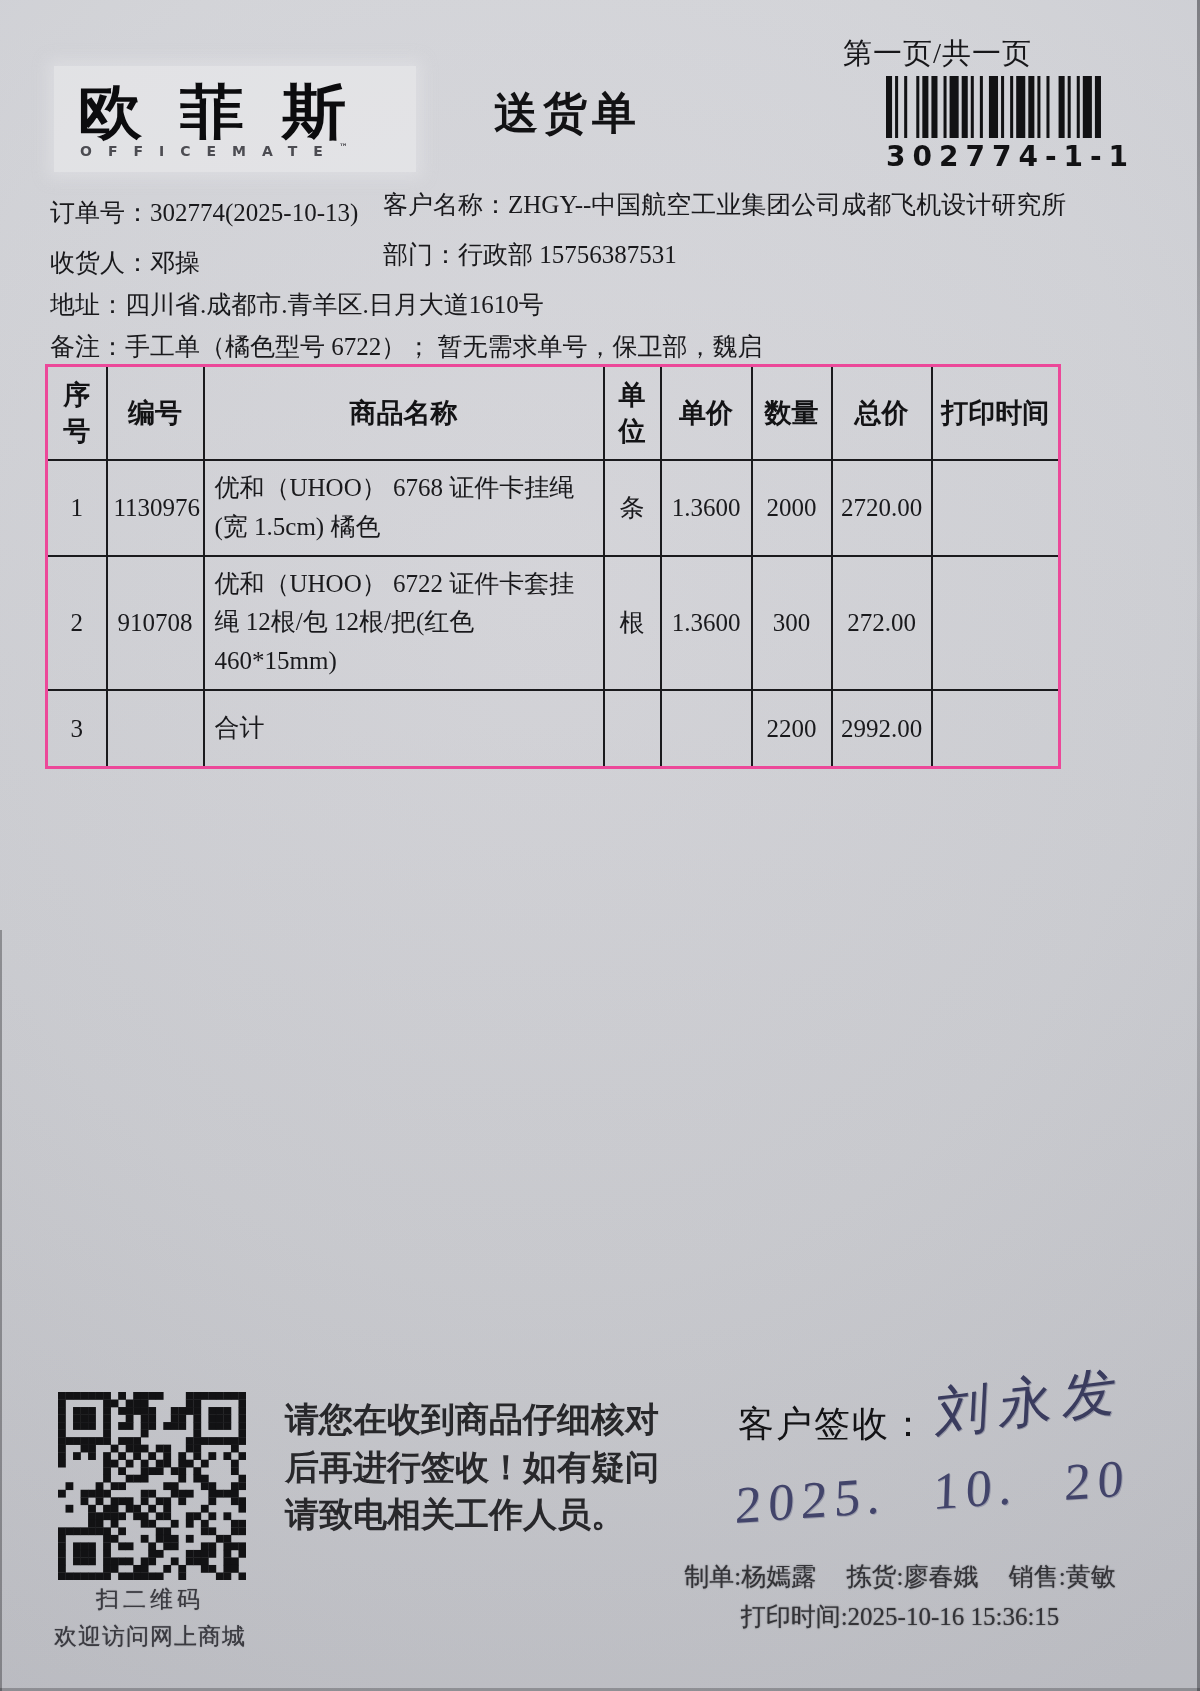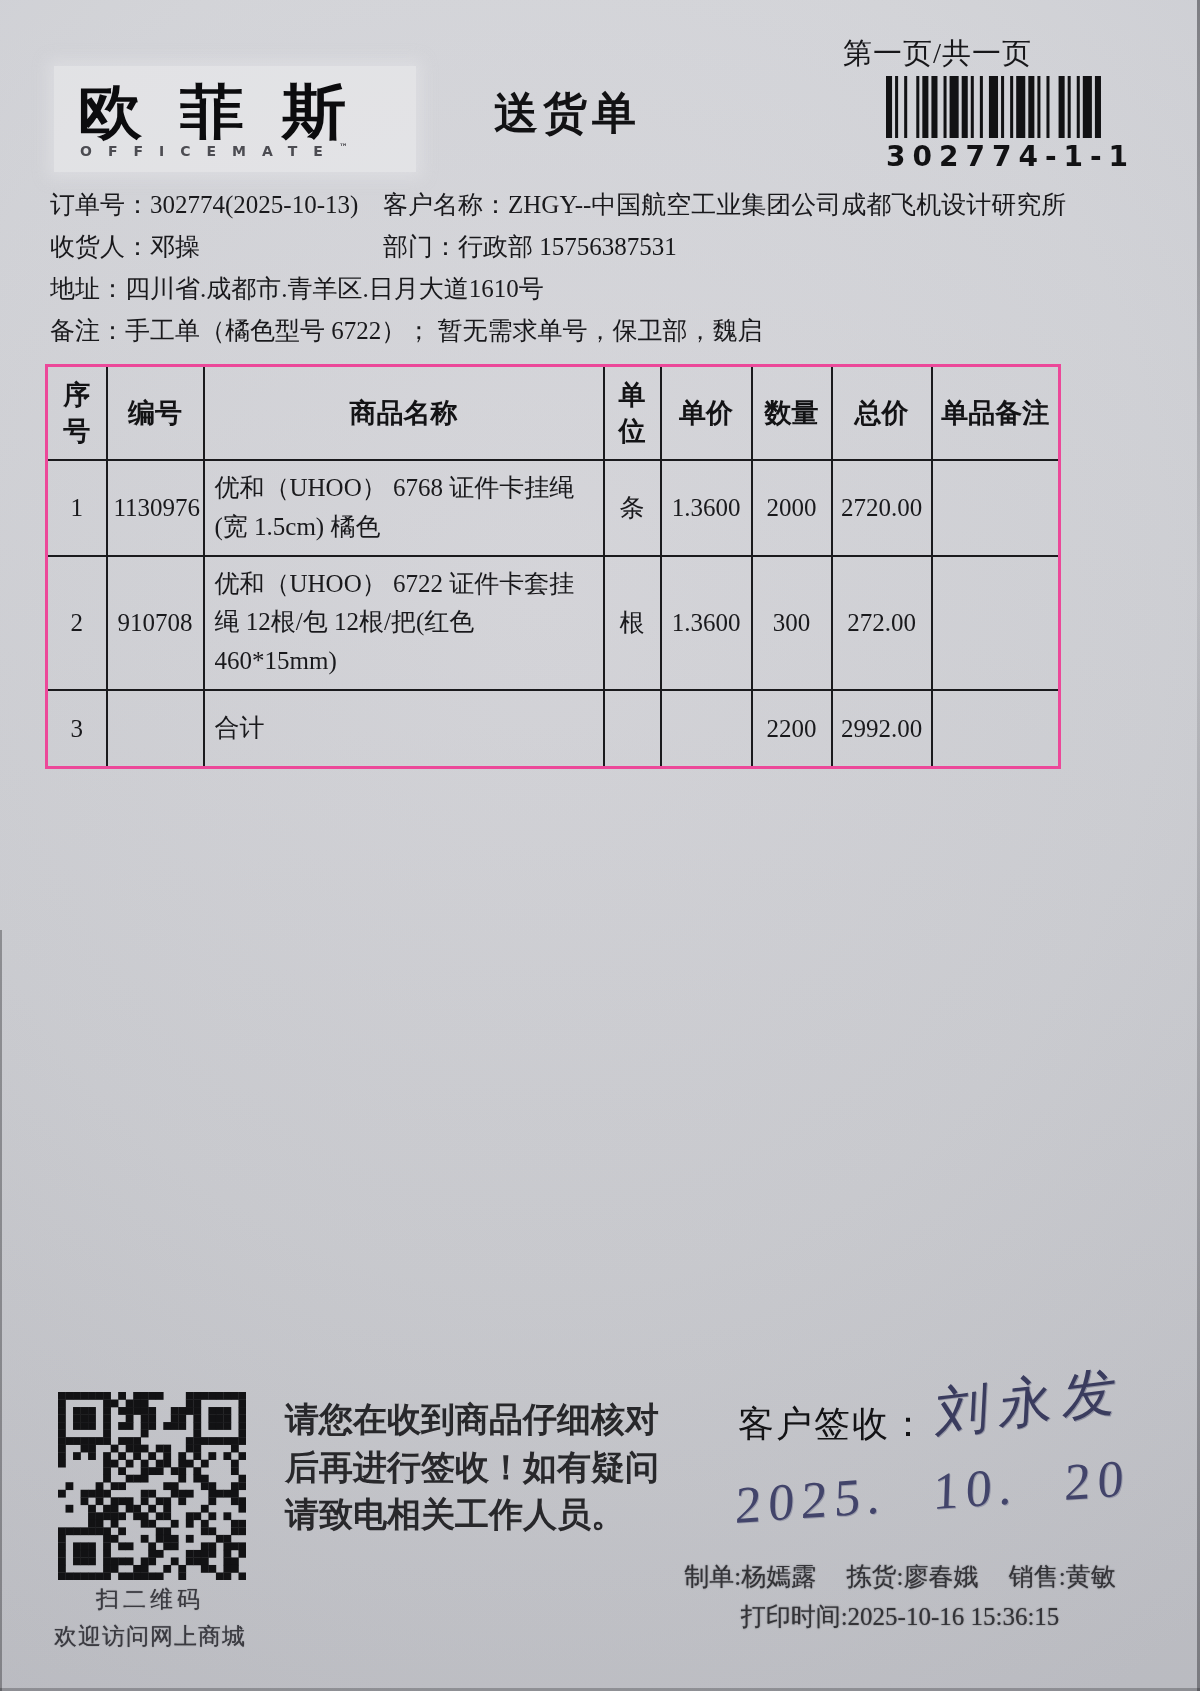--- a/index.html
+++ b/index.html
@@ -33,21 +33,21 @@
   .logo-en{position:absolute;left:26px;top:76px;
     font-family:"DejaVu Sans","Liberation Sans",sans-serif;font-weight:700;
     font-size:14px;letter-spacing:16px;color:#4c4c52;white-space:nowrap;}
   .logo-tm{font-size:9px;vertical-align:super;letter-spacing:0;}
   .doc-title{position:absolute;left:487px;top:84px;font-size:44px;font-weight:700;
     letter-spacing:5px;color:#121214;margin-left:7px;}
 
   
   .info{position:absolute;left:50px;top:190px;width:1110px;font-size:25px;color:#19191c;}
   .info-line{display:flex;margin-bottom:12px;line-height:1.2;}
-  .pair-left{width:333px;flex:none;}
+  .pair-left{width:333px;flex:none;margin-top:8px;}
   .info-line span{white-space:nowrap;}
 
   
   table.items{position:absolute;left:45px;top:364px;width:1013px;border-collapse:collapse;
     border:3px solid #ec4899;table-layout:fixed;padding-left:24px;}
   table.items th,table.items td{border:2px solid #1a1a1d;}
   table.items th{font-size:27px;font-weight:700;padding:10px 2px;color:#131315;}
   table.items td{font-size:25px;text-align:center;vertical-align:middle;padding:4px 6px;color:#19191c;}
   table.items td.cell-name{text-align:left;padding:8px 10px;line-height:1.55;}
   tbody tr:nth-child(1){height:80px;}
@@ -155,21 +155,21 @@
   </colgroup>
   <thead>
       <tr data-interactable="false" id="items-head">
         <th data-interactable="false">序号</th>
         <th data-interactable="false">编号</th>
         <th data-interactable="false">商品名称</th>
         <th data-interactable="false">单位</th>
         <th data-interactable="false">单价</th>
         <th data-interactable="false">数量</th>
         <th data-interactable="false">总价</th>
-        <th data-interactable="false">单品备注</th>
+        <th data-interactable="false">打印时间</th>
       </tr>
     </thead>
   <tbody id="items-body">
       <tr data-interactable="false">
         <td data-interactable="false">1</td>
         <td data-interactable="false">1130976</td>
         <td data-interactable="false" class="cell-name">优和（UHOO） 6768 证件卡挂绳(宽 1.5cm) 橘色</td>
         <td data-interactable="false">条</td>
         <td data-interactable="false">1.3600</td>
         <td data-interactable="false">2000</td>

